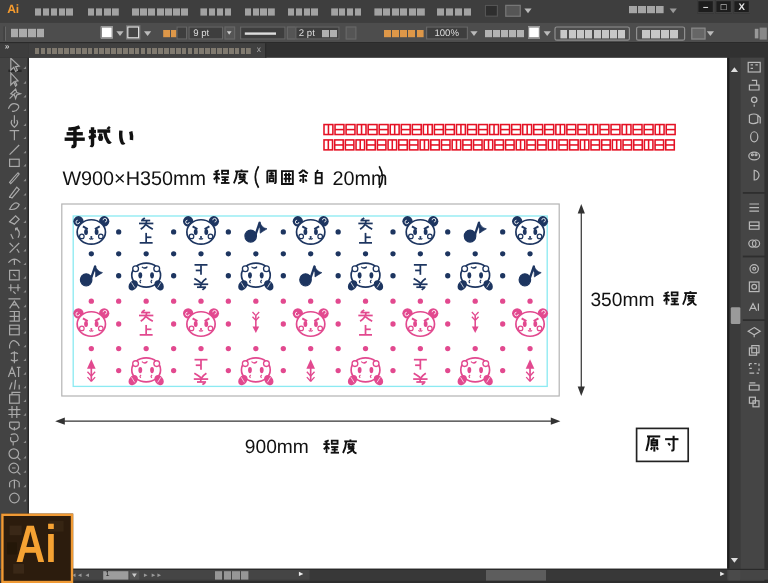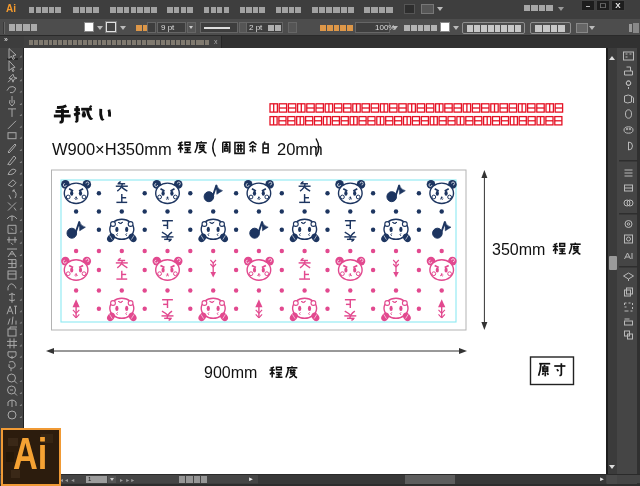--- a/index.html
+++ b/index.html
@@ -921,21 +921,21 @@
       <div style="position:absolute;left:157px;top:3.5px;width:29px;height:11px;background:#3e3e3e;border:1px solid #666;color:#ddd;font:8px 'Liberation Sans';line-height:10px;padding-left:3px">9 pt</div>
       <div style="position:absolute;left:187px;top:3.5px;width:9px;height:11px;background:#555;border:1px solid #666"></div>
       <div style="position:absolute;left:189px;top:7px;border:2.5px solid transparent;border-top:3.5px solid #ccc"></div>
       <div style="position:absolute;left:200px;top:3.5px;width:38px;height:11px;background:#3e3e3e;border:1px solid #666"></div>
       <div style="position:absolute;left:204px;top:8.5px;width:26px;height:1.6px;background:#ddd"></div>
       <div style="position:absolute;left:239px;top:3.5px;width:9px;height:11px;background:#555;border:1px solid #666"></div>
       <div style="position:absolute;left:246px;top:3.5px;width:37px;height:11px;background:#3e3e3e;border:1px solid #666;color:#ddd;font:8px 'Liberation Sans';line-height:10px;padding-left:2px">2 pt</div>
       <div style="position:absolute;left:268px;top:6px;width:13.0px;height:6.5px;background:repeating-linear-gradient(90deg,#ccc 0,#ccc 6px,transparent 6px,transparent 7.0px);opacity:0.8"></div>
       <div style="position:absolute;left:288px;top:3.5px;width:9px;height:11px;background:#555;border:1px solid #666"></div>
       <div style="position:absolute;left:320px;top:6px;width:33.0px;height:6.5px;background:repeating-linear-gradient(90deg,#e59b48 0,#e59b48 5.8px,transparent 5.8px,transparent 6.8px);opacity:0.95"></div>
-      <div style="position:absolute;left:355px;top:3.5px;width:35px;height:11px;background:#3e3e3e;border:1px solid #666;color:#ddd;font:8px 'Liberation Sans';line-height:10px;padding-left:19px">100%</div>
+      <div style="position:absolute;left:355px;top:3.5px;width:35px;height:11px;background:#3e3e3e;border:1px solid #666;color:#ddd;font:8px 'Liberation Sans';line-height:10px;padding-left:6px">100%</div>
       <div style="position:absolute;left:392px;top:7px;border:3px solid transparent;border-top:4px solid #bbb"></div>
       <div style="position:absolute;left:404px;top:6px;width:33.0px;height:6.5px;background:repeating-linear-gradient(90deg,#ccc 0,#ccc 5.8px,transparent 5.8px,transparent 6.8px);opacity:0.8"></div>
       <div style="position:absolute;left:440px;top:3.5px;width:10px;height:10px;background:#fff;border:1px solid #888"></div>
       <div style="position:absolute;left:453px;top:7px;border:3px solid transparent;border-top:4px solid #bbb"></div>
       <div class="btn" style="left:462px;width:63px"></div>
       <div style="position:absolute;left:467px;top:6.5px;width:54.2px;height:6.5px;background:repeating-linear-gradient(90deg,#ddd 0,#ddd 5.9px,transparent 5.9px,transparent 6.9px);opacity:0.85"></div>
       <div class="btn" style="left:530px;width:41px"></div>
       <div style="position:absolute;left:535px;top:6.5px;width:30.2px;height:6.5px;background:repeating-linear-gradient(90deg,#ddd 0,#ddd 6.8px,transparent 6.8px,transparent 7.8px);opacity:0.85"></div>
       <div style="position:absolute;left:576px;top:4px;width:12px;height:10px;background:#666;border:1px solid #888"></div>
       <div style="position:absolute;left:589px;top:7.5px;border:3px solid transparent;border-top:4px solid #bbb"></div>

